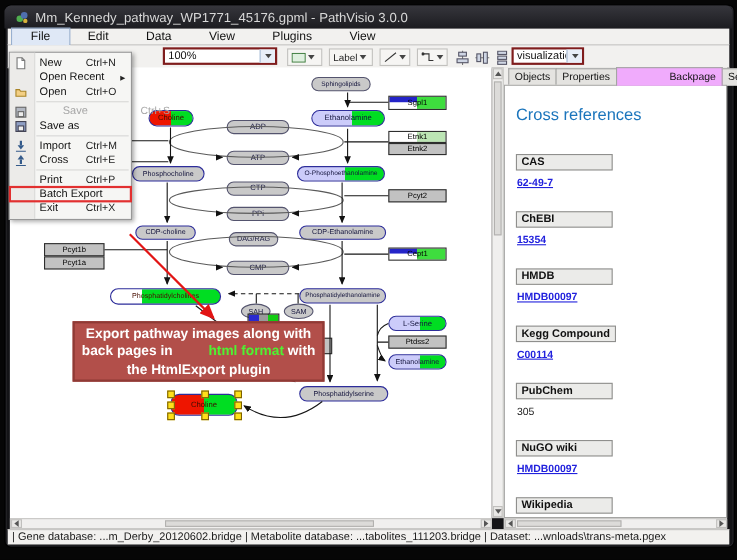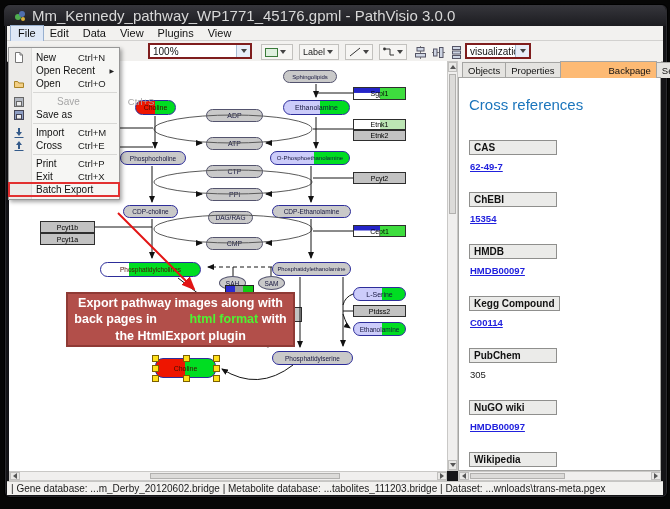--- a/index.html
+++ b/index.html
@@ -2,26 +2,26 @@
 <html><head>
 <meta charset="utf-8">
 <style>
   html,body{margin:0;padding:0;background:#000;}
   #stage{position:relative;width:670px;height:509px;background:#060606;overflow:hidden;
          font-family:"Liberation Sans",sans-serif;}
   #window{position:absolute;left:4px;top:4px;width:662px;height:492px;background:#141417;
           border:1px solid #000;border-radius:6px;box-shadow:0 0 0 1px #2a2a2e inset;}
   
   #titlebar{position:absolute;left:4px;top:5px;width:662px;height:21px;display:flex;align-items:center;
-            gap:6px;padding-left:10px;box-sizing:border-box;color:#d8d8d8;font-size:15px;
+            gap:6px;padding-left:10px;box-sizing:border-box;color:#d8d8d8;font-size:12px;
             background:linear-gradient(#36363c,#1c1c20);border-radius:6px 6px 0 0;}
   
   #menubar{position:absolute;left:7px;top:26px;width:656px;height:15px;background:#f2f1ef;
            border-bottom:1px solid #d2d1cf;font-size:11px;display:flex;align-items:center;padding-left:4px;box-sizing:border-box;}
-  .menu-item{padding:0 7px;color:#111;height:15px;line-height:15px;}
+  .menu-item{padding:0 17px;color:#111;height:15px;line-height:15px;}
   .menu-item.open{background:#dfe8f6;outline:1px solid #98b0d0;}
   
   #toolbar{position:absolute;left:7px;top:41px;width:656px;height:20px;background:#f2f1ef;
            border-bottom:1px solid #b9b8b5;}
   .tb-label{position:absolute;font-size:10px;color:#222;top:20px;}
   .combo{position:absolute;background:#fff;border:2px solid #7f1d1d;font-size:10px;display:flex;
          align-items:center;box-sizing:border-box;color:#111;}
   .combo .val{flex:1;padding-left:3px;white-space:nowrap;overflow:hidden;}
   .combo .cbtn{width:13px;height:100%;background:#e8eef8;border-left:1px solid #a8bcd4;
                display:flex;align-items:center;justify-content:center;}
@@ -72,21 +72,21 @@
           display:flex;align-items:center;justify-content:center;}
   .tri-l{width:0;height:0;border-top:3px solid transparent;border-bottom:3px solid transparent;border-right:4px solid #555;}
   .tri-r{width:0;height:0;border-top:3px solid transparent;border-bottom:3px solid transparent;border-left:4px solid #555;}
   .tri-u{width:0;height:0;border-left:3px solid transparent;border-right:3px solid transparent;border-bottom:4px solid #555;}
   .tri-d{width:0;height:0;border-left:3px solid transparent;border-right:3px solid transparent;border-top:4px solid #555;}
   
   #panel{position:absolute;left:458px;top:61px;width:203px;height:410px;background:#efeeec;box-sizing:border-box;}
   #panel-tabs{display:flex;align-items:flex-end;height:17px;padding-left:4px;}
   .tab{font-size:9.5px;color:#111;background:#e4e3e0;border:1px solid #a5a5a3;border-bottom:none;
        padding:2px 5px 2px 5px;margin-right:-1px;}
-  .tab.active{background:#fdba74;padding-top:3px;position:relative;z-index:2;padding-left:48px;}
+  .tab.active{background:#f0abfc;padding-top:3px;position:relative;z-index:2;padding-left:48px;}
   #panel-content{position:absolute;left:0;top:16px;width:203px;height:394px;background:#fff;
                  border:1px solid #a5a5a3;box-sizing:border-box;overflow:hidden;padding:8px 10px;}
   #xref-heading{color:#1b75bc;font-weight:normal;font-size:15px;margin:10px 0 24px 0;}
   .xh{display:inline-block;min-width:78px;background:#ebebe9;border:1px solid #8f8f8d;
       font-weight:bold;font-size:10px;padding:1px 4px;margin-bottom:6px;color:#111;}
   .xv{font-size:9.5px;margin:0 0 17px 1px;}
   a.xlink{color:#2121dd;font-weight:bold;}
   .xplain{color:#222;}
   
   #statusbar{position:absolute;left:7px;top:481px;width:656px;height:14px;background:#f2f1ef;
@@ -388,24 +388,24 @@
         </span>
         <span class="ml">Cross</span>
         <span class="ms">Ctrl+E</span>
       </div>
       <div class="menu-sep"></div>
       <div class="menu-row">
         <span class="mi"></span>
         <span class="ml">Print</span>
         <span class="ms">Ctrl+P</span>
       </div>
-      <div class="menu-row">
-        <span class="mi"></span>
-        <span class="ml">Exit</span>
-        <span class="ms">Ctrl+X</span>
-      </div>
       <div class="menu-row hl">
         <span class="mi"></span>
         <span class="ml">Batch Export</span>
         <span class="ms"></span>
       </div>
+      <div class="menu-row">
+        <span class="mi"></span>
+        <span class="ml">Exit</span>
+        <span class="ms">Ctrl+X</span>
+      </div>
     </div>
 </div>
 
 </body></html>

